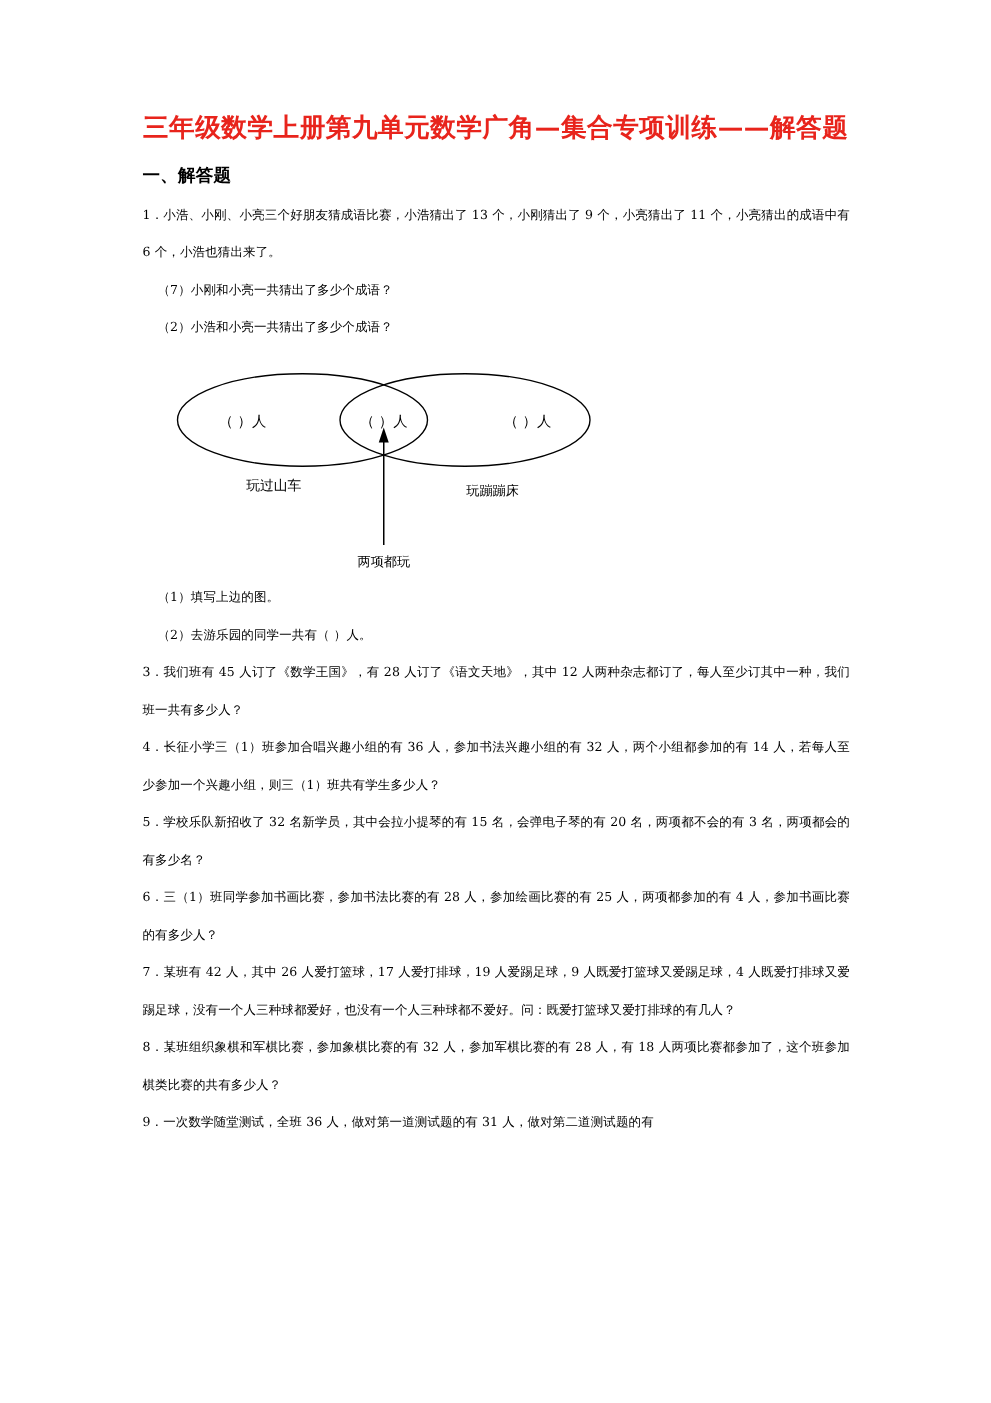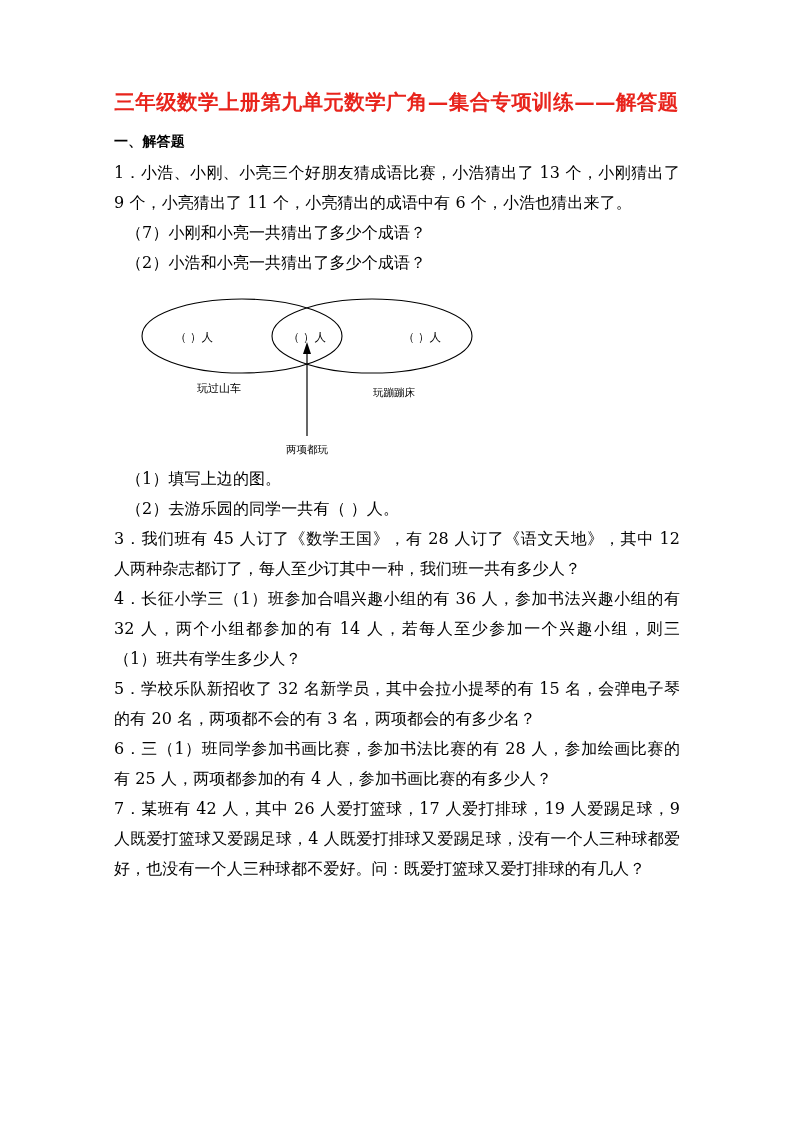--- a/index.html
+++ b/index.html
@@ -42,21 +42,21 @@
     width: 566px;
   }
   .section-head {
     font-size: 14px;
     font-weight: bold;
     line-height: 26px;
     margin: 0 0 4px 0;
     letter-spacing: 0.2px;
   }
   .q {
-    font-size: 16px;
+    font-size: 10px;
     line-height: 30px;
     margin: 0;
     text-align: justify;
     text-justify: inter-ideograph;
     letter-spacing: 0.1px;
   }
   .q.sub {
     text-indent: 12px;
   }
   .venn-wrap {
@@ -98,15 +98,17 @@
     </div>
 
     <p class="q sub">（1）填写上边的图。</p>
     <p class="q sub">（2）去游乐园的同学一共有（    ）人。</p>
 
     <p class="q">3．我们班有 45 人订了《数学王国》，有 28 人订了《语文天地》，其中 12 人两种杂志都订了，每人至少订其中一种，我们班一共有多少人？</p>
     <p class="q">4．长征小学三（1）班参加合唱兴趣小组的有 36 人，参加书法兴趣小组的有 32 人，两个小组都参加的有 14 人，若每人至少参加一个兴趣小组，则三（1）班共有学生多少人？</p>
     <p class="q">5．学校乐队新招收了 32 名新学员，其中会拉小提琴的有 15 名，会弹电子琴的有 20 名，两项都不会的有 3 名，两项都会的有多少名？</p>
     <p class="q">6．三（1）班同学参加书画比赛，参加书法比赛的有 28 人，参加绘画比赛的有 25 人，两项都参加的有 4 人，参加书画比赛的有多少人？</p>
     <p class="q">7．某班有 42 人，其中 26 人爱打篮球，17 人爱打排球，19 人爱踢足球，9 人既爱打篮球又爱踢足球，4 人既爱打排球又爱踢足球，没有一个人三种球都爱好，也没有一个人三种球都不爱好。问：既爱打篮球又爱打排球的有几人？</p>
+    <p class="q">8．某班组织象棋和军棋比赛，参加象棋比赛的有 32 人，参加军棋比赛的有 28 人，有 18 人两项比赛都参加了，这个班参加棋类比赛的共有多少人？</p>
+    <p class="q">9．一次数学随堂测试，全班 36 人，做对第一道测试题的有 31 人，做对第二道测试题的有</p>
 
   </div>
 </div>
 
 </body></html>

